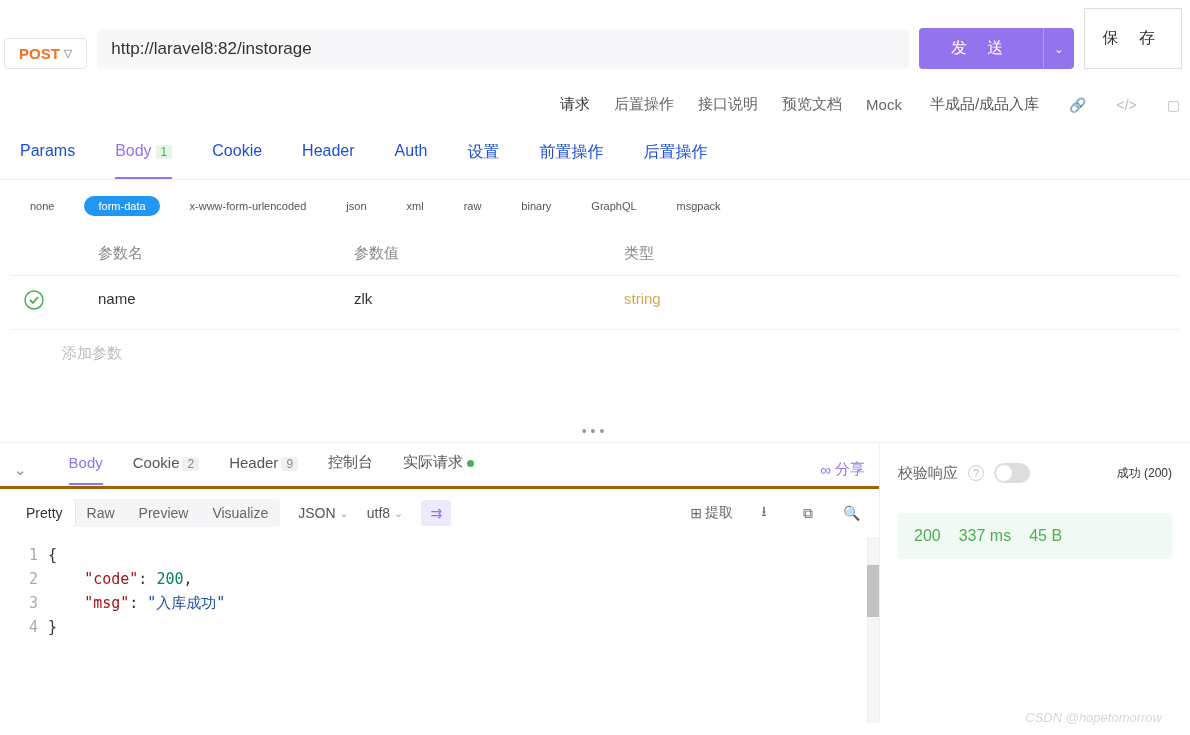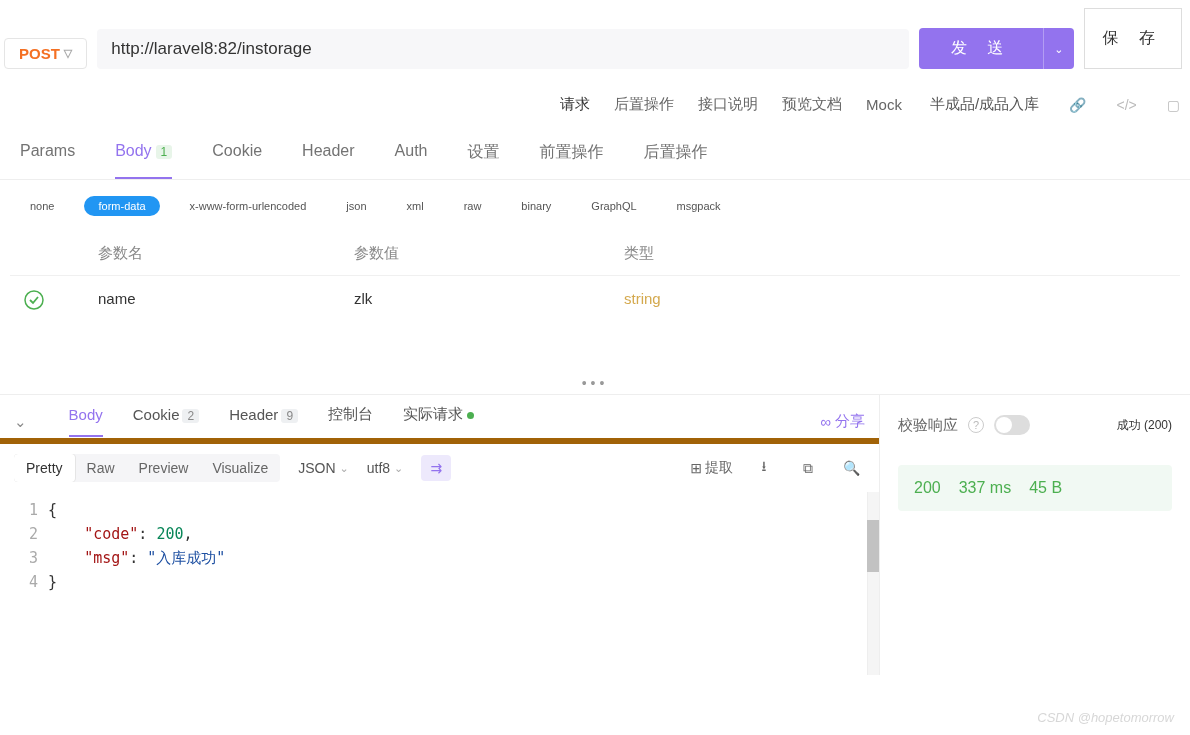--- a/index.html
+++ b/index.html
@@ -16,21 +16,21 @@
 
 
 .sub-tabs { display: flex; align-items: center; gap: 24px; padding: 18px 10px 10px 14px; color: #555; justify-content: flex-end; }
 .sub-tab { cursor: pointer; font-size: 15px; color: #666; }
 .sub-tab.active { color: #333; }
 .sub-title { color: #555; font-size: 15px; margin-left: 4px; }
 .sub-icon { color: #bbb; font-size: 14px; margin-left: 6px; }
 
 
 .main-tabs { display: flex; gap: 40px; padding: 18px 0 0 20px; border-bottom: 1px solid #eee; font-size: 16px; }
-.main-tab { padding-bottom: 16px; cursor: pointer; color: #737373; position: relative; }
+.main-tab { padding-bottom: 16px; cursor: pointer; color: #1d4ed8; position: relative; }
 .main-tab.active { color: #9373ee; }
 .main-tab.active::after { content:''; position:absolute; bottom:0; left:0; right:0; height:2px; background:#9373ee; }
 .tab-badge { background: #e8f5e9; color: #4caf50; border-radius: 3px; padding: 0 5px; font-size: 12px; margin-left: 4px; }
 
 
 .body-types { display: flex; gap: 20px; padding: 16px 20px; align-items:center; }
 .body-type { cursor: pointer; color: #555; font-size: 11px; padding: 4px 10px; }
 .body-type.active { background: #2196f3; color: #fff; border-radius: 14px; padding: 4px 14px; }
 
 
@@ -60,21 +60,21 @@
 .resp-tabs-row { display: flex; align-items: center; padding: 10px 14px 0 14px; gap: 30px; }
 .collapse-chevron { color: #888; cursor: pointer; font-size: 15px; margin-right: 12px; }
 .resp-tab { padding-bottom: 14px; cursor: pointer; color: #555; font-size: 15px; position:relative; }
 .resp-tab.active { color: #9373ee; }
 .resp-tab.active::after { content:''; position:absolute; bottom:0; left:0; right:0; height:2px; background:#9373ee; }
 .resp-badge { background: #eef0f2; border-radius: 3px; padding: 0 5px; font-size: 12px; margin-left: 3px; color:#888; }
 .dot-green { display:inline-block; width:7px; height:7px; background:#4caf50; border-radius:50%; margin-left:4px; vertical-align:middle; }
 .share-btn { margin-left: auto; color: #9373ee; cursor:pointer; font-size:15px; display:flex; align-items:center; gap:4px; }
 
 
-.resp-toolbar { display: flex; align-items: center; padding: 10px 14px; gap: 18px; border-top:6px solid #a16207; }
+.resp-toolbar { display: flex; align-items: center; padding: 10px 14px; gap: 18px; border-top:3px solid #a16207; }
 .view-tabs { display: flex; background: #f5f5f7; border-radius: 4px; overflow:hidden; }
 .view-tab { padding: 6px 12px; cursor:pointer; font-size:14px; color:#666; }
 .view-tab.active { background: #fff; color:#333; box-shadow: 0 0 0 1px #e5e5e5; border-radius:4px; }
 .format-sel { display:flex; align-items:center; gap:4px; color:#555; cursor:pointer; font-size:14px; }
 .wrap-icon-btn { background:#ede9fc; color:#9373ee; border-radius:4px; width:30px; height:26px; display:flex; align-items:center; justify-content:center; cursor:pointer; }
 .toolbar-spacer { flex:1; }
 .action-btn { color:#666; cursor:pointer; display:flex; align-items:center; gap:3px; font-size:14px; }
 .icon-btn { width:26px; height:26px; display:flex; align-items:center; justify-content:center; color:#666; cursor:pointer; }
 
 
@@ -88,21 +88,21 @@
 .fake-scroll { position:absolute; right:0; top:0; width:12px; height:100%; background:#f5f5f5; border-left:1px solid #eee; }
 
 
 .check-header { display:flex; align-items:center; gap:10px; color:#666; font-size:15px; }
 .help-icon { color:#bbb; border:1px solid #ccc; border-radius:50%; width:16px; height:16px; display:inline-flex; align-items:center; justify-content:center; font-size:11px; }
 .toggle { position:relative; width:36px; height:20px; background:#ddd; border-radius:10px; cursor:pointer; }
 .toggle::after { content:''; position:absolute; width:16px; height:16px; background:#fff; border-radius:50%; top:2px; left:2px; }
 .check-success { margin-left:auto; color:#333; font-size:12px; }
 .stats-box { margin-top:30px; background:#f1f9f3; padding:14px 16px; border-radius:4px; display:flex; gap:18px; color:#4caf50; font-size:16px; }
 
-.watermark { position:fixed; right:16px; bottom:10px; color:#d7d7d7; font-size:13px; font-style:italic; }
+.watermark { position:fixed; right:28px; bottom:10px; color:#d7d7d7; font-size:13px; font-style:italic; }
 .chevron-down { font-size:11px; color:#aaa; }
 </style>
 </head>
 <body>
 
 <div class="url-bar">
   <div class="method-select">
     <span>POST</span>
     <span class="chevron-down">▽</span>
   </div>
@@ -159,20 +159,21 @@
   <div class="params-row">
     <div class="col-check"><span class="check-icon"><svg width="20" height="20" viewBox="0 0 20 20">
             <circle cx="10" cy="10" r="9" fill="none" stroke="#4caf50" stroke-width="1.5"></circle>
             <path d="M6 10l3 3 5-6" fill="none" stroke="#4caf50" stroke-width="1.8"></path>
           </svg></span></div>
     <div class="col-name param-name">name</div>
     <div class="col-value param-value">zlk</div>
     <div class="col-type param-type">string</div>
     <div class="col-desc"></div>
   </div>
+  <div class="add-param-row">添加参数</div>
 </div>
 
 <div class="divider">•••</div>
 
 <div class="response-panel">
   <div class="response-left">
     <div class="resp-tabs-row">
       <span class="collapse-chevron">⌄</span>
       <div class="resp-tab active"><span>Body</span></div>
       <div class="resp-tab"><span>Cookie</span><span class="resp-badge">2</span></div>

